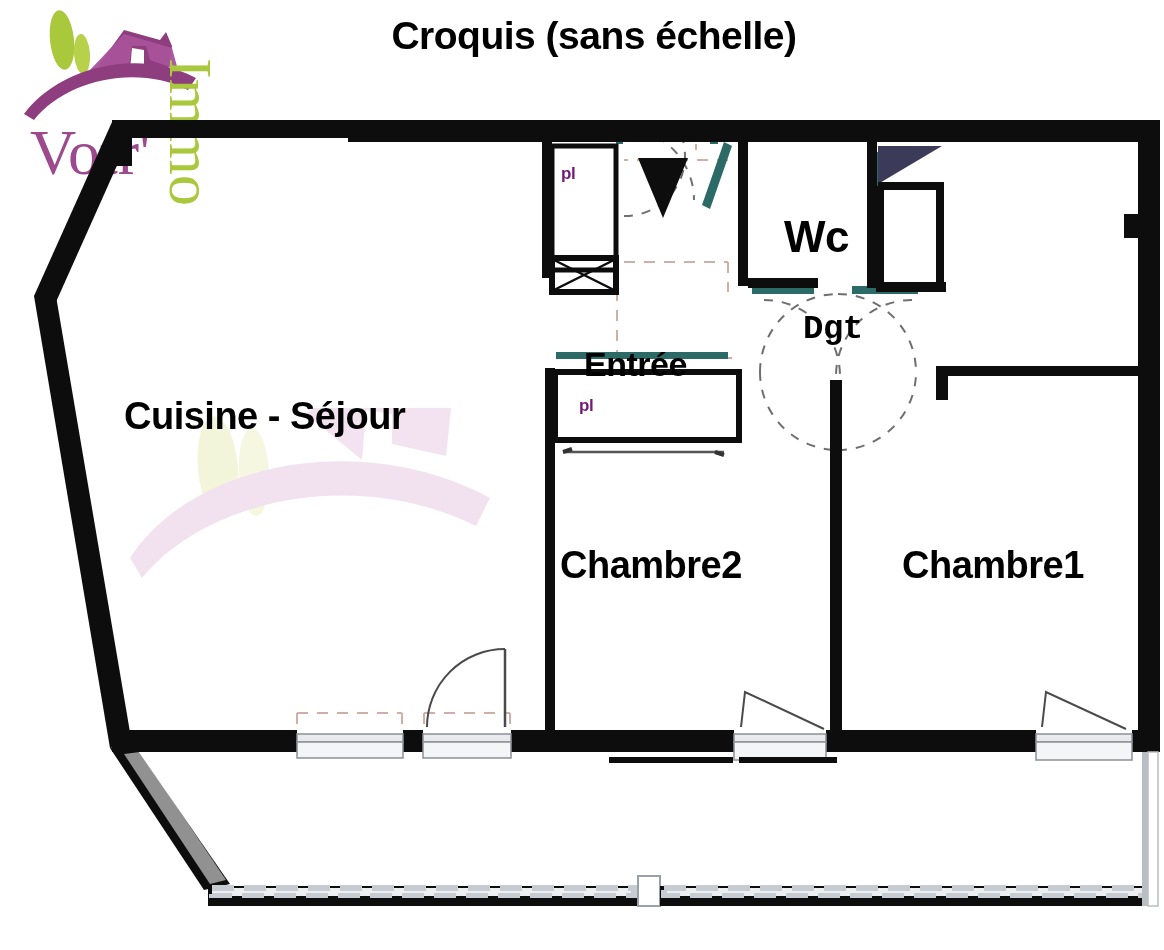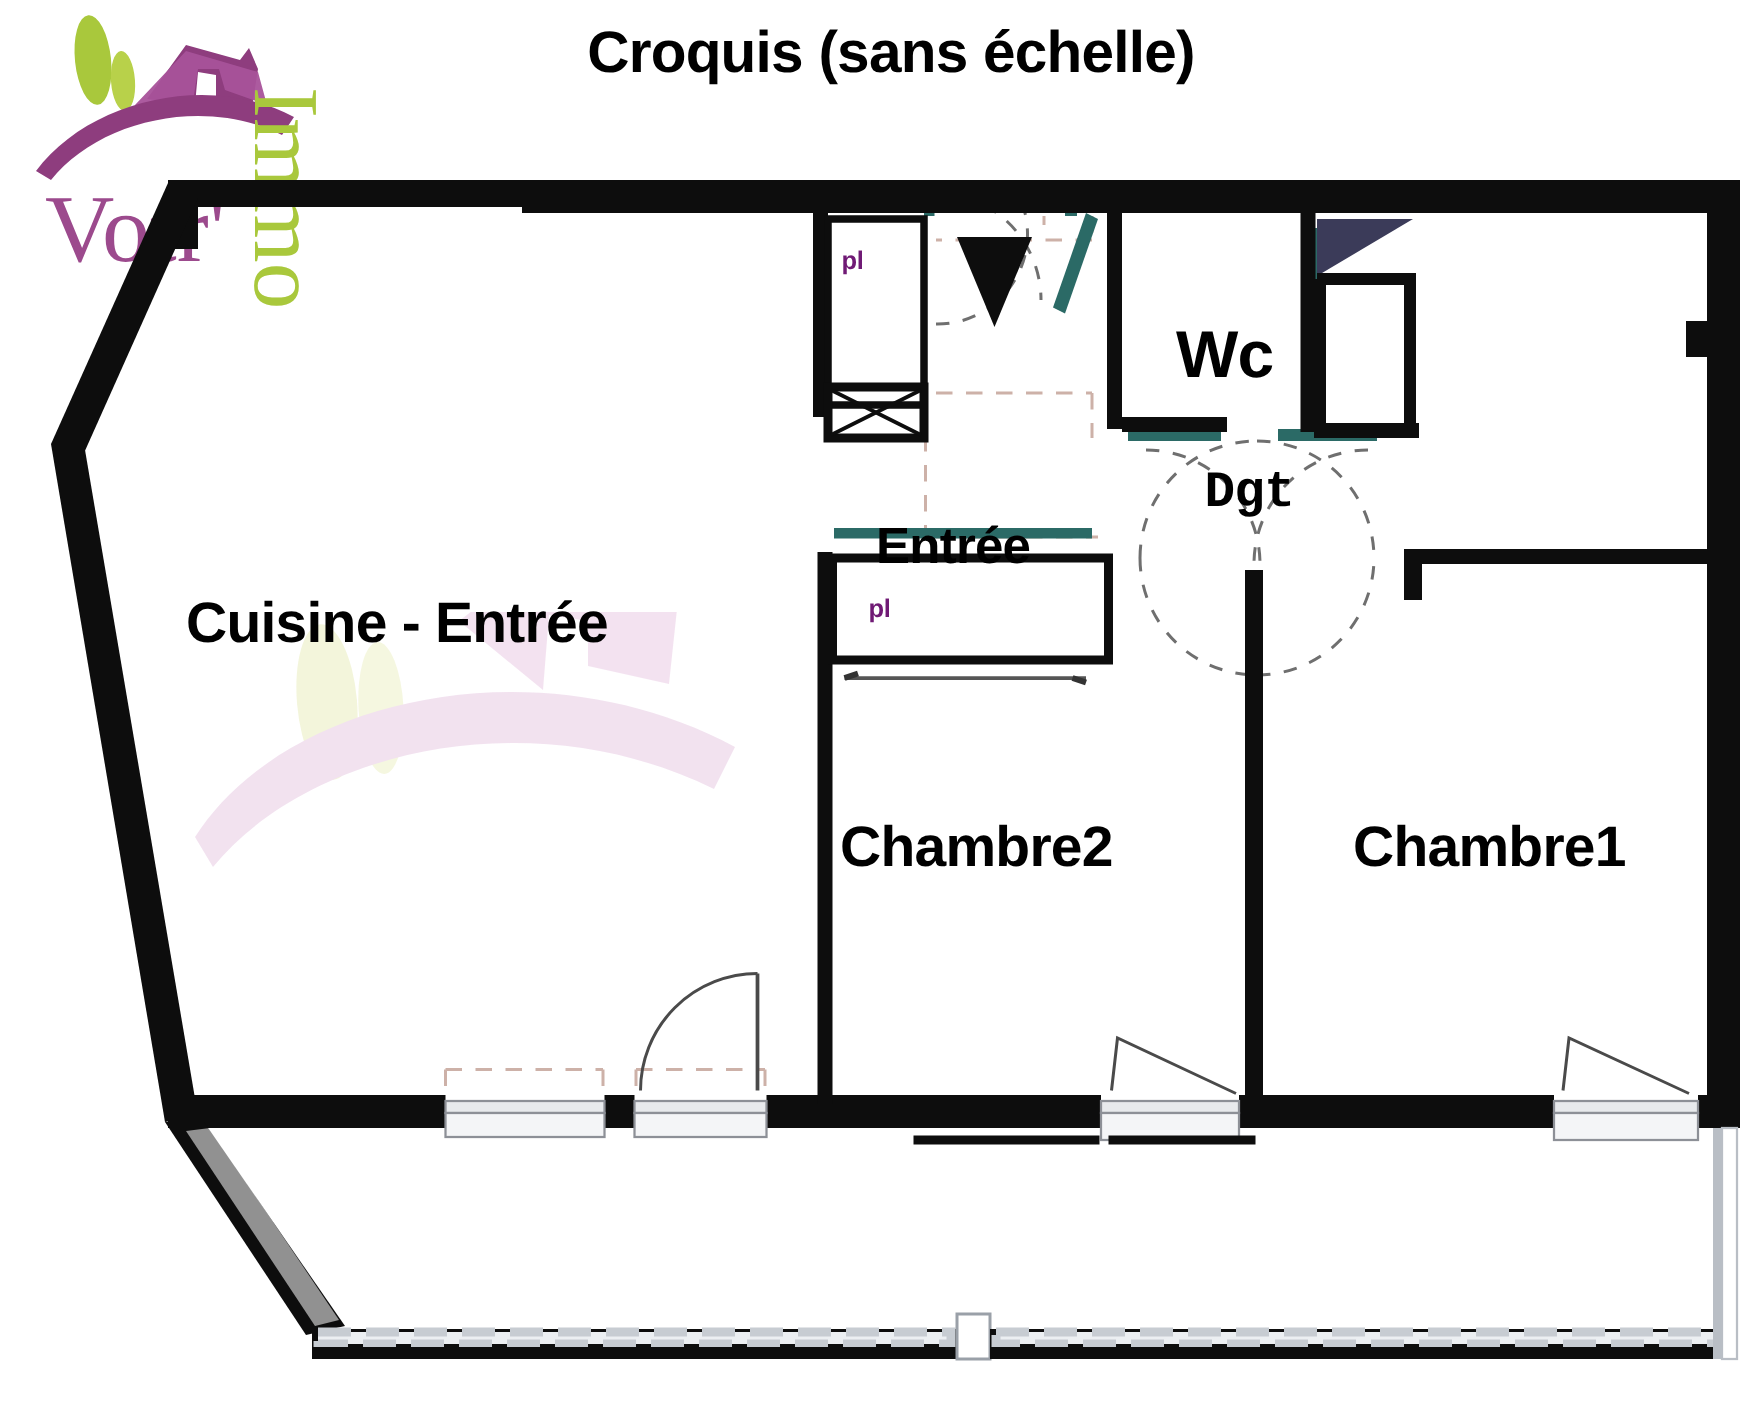--- a/index.html
+++ b/index.html
@@ -249,21 +249,21 @@
       <rect x="648" y="886" width="492" height="16" fill="#0d0d0d"></rect>
       <rect x="652" y="888" width="484" height="8" fill="#eceff2"></rect>
       <rect x="652" y="888" width="484" height="8" fill="none" stroke="#c7ccd2" stroke-width="6" stroke-dasharray="22 10"></rect>
       <rect x="648" y="898" width="492" height="8" fill="#0d0d0d"></rect>
 
       <rect x="1130" y="752" width="8" height="154" fill="#b9bec5"></rect>
       <rect x="1136" y="752" width="10" height="154" fill="#ffffff" stroke="#b9bec5" stroke-width="1.5"></rect>
     </g>
   </svg>
 
-  <div class="room-label lbl-cuisine">Cuisine - Entrée</div>
+  <div class="room-label lbl-cuisine">Cuisine - Séjour</div>
 
   <div class="room-label lbl-entree">Entrée</div>
 
   <div class="room-label lbl-wc">Wc</div>
 
   <div class="room-label lbl-dgt">Dgt</div>
 
 
   <div class="room-label lbl-ch2">Chambre2</div>
 

